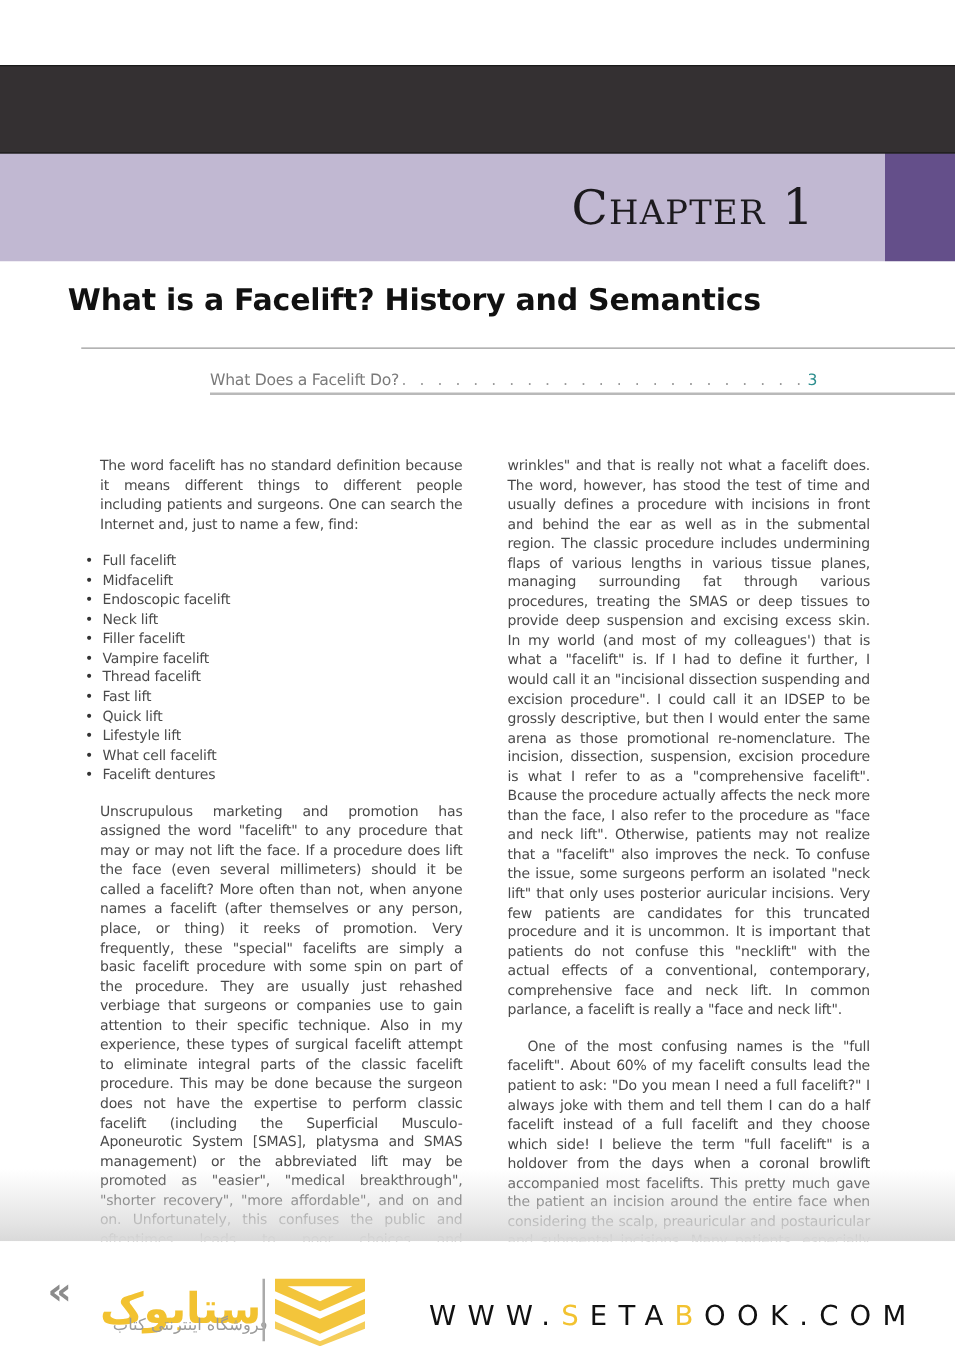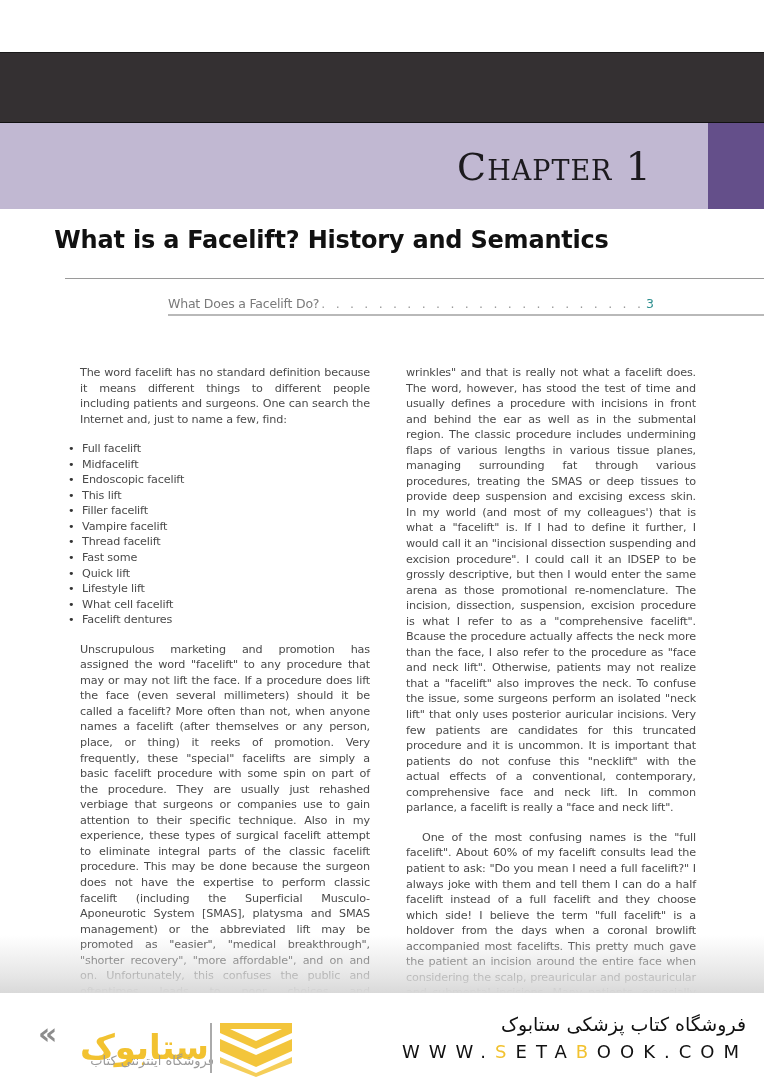--- a/index.html
+++ b/index.html
@@ -37,21 +37,21 @@
 
   .footer { position: absolute; left: 0; top: 993px; width: 764px; height: 87px; background: #ffffff; }
   .logo-wrap { position: absolute; left: 38px; top: 12px; width: 260px; height: 70px; }
   .logo-chevrons { position: absolute; left: 0; top: 14px; font-size: 30px; font-weight: bold; color: #8c8c8c; letter-spacing: -6px; line-height: 30px; }
   .logo-word { position: absolute; left: 42px; top: 24px; font-size: 34px; font-weight: bold; color: #f2c230; line-height: 36px; letter-spacing: -1px; }
   .logo-sub { position: absolute; left: 16px; top: 48px; font-size: 13px; color: #9a9a9a; direction: rtl; width: 160px; text-align: right; }
   .logo-divider { position: absolute; left: 172px; top: 18px; width: 2px; height: 50px; background: #aaaaaa; }
   .logo-mark { position: absolute; left: 182px; top: 14px; width: 72px; height: 58px; }
 
   .shop-fa { position: absolute; right: 18px; top: 20px; font-size: 19px; color: #111; direction: rtl; white-space: nowrap; }
-  .shop-url { position: absolute; right: 16px; top: 48px; font-size: 18px; letter-spacing: 9px; color: #111; white-space: nowrap; font-family: "DejaVu Sans", sans-serif; }
+  .shop-url { position: absolute; right: 30px; top: 48px; font-size: 22px; letter-spacing: 9px; color: #111; white-space: nowrap; font-family: "DejaVu Sans", sans-serif; }
   .shop-url .hl { color: #f2c230; }
 </style>
 </head>
 <body>
 
 <div class="top-white"></div>
 <div class="dark-band"></div>
 <div class="lavender-band"></div>
 <div class="purple-block"></div>
 <div class="chapter-label">
@@ -70,25 +70,25 @@
   </div>
   <div class="toc-rule"></div>
 </div>
 
 <div class="col col-left">
   <p>The word facelift has no standard definition because it means different things to different people including patients and surgeons. One can search the Internet and, just to name a few, find:</p>
   <ul class="bullets">
     <li><span class="bullet">•</span><span>Full facelift</span></li>
     <li><span class="bullet">•</span><span>Midfacelift</span></li>
     <li><span class="bullet">•</span><span>Endoscopic facelift</span></li>
-    <li><span class="bullet">•</span><span>This lift</span></li>
+    <li><span class="bullet">•</span><span>Neck lift</span></li>
     <li><span class="bullet">•</span><span>Filler facelift</span></li>
     <li><span class="bullet">•</span><span>Vampire facelift</span></li>
     <li><span class="bullet">•</span><span>Thread facelift</span></li>
-    <li><span class="bullet">•</span><span>Fast some</span></li>
+    <li><span class="bullet">•</span><span>Fast lift</span></li>
     <li><span class="bullet">•</span><span>Quick lift</span></li>
     <li><span class="bullet">•</span><span>Lifestyle lift</span></li>
     <li><span class="bullet">•</span><span>What cell facelift</span></li>
     <li><span class="bullet">•</span><span>Facelift dentures</span></li>
   </ul>
   <p>Unscrupulous marketing and promotion has assigned the word "facelift" to any procedure that may or may not lift the face. If a procedure does lift the face (even several millimeters) should it be called a facelift? More often than not, when anyone names a facelift (after themselves or any person, place, or thing) it reeks of promotion. Very frequently, these "special" facelifts are simply a basic facelift procedure with some spin on part of the procedure. They are usually just rehashed verbiage that surgeons or companies use to gain attention to their specific technique. Also in my experience, these types of surgical facelift attempt to eliminate integral parts of the classic facelift procedure. This may be done because the surgeon does not have the expertise to perform classic facelift (including the Superficial Musculo-Aponeurotic System [SMAS], platysma and SMAS management) or the abbreviated lift may be promoted as "easier", "medical breakthrough", "shorter recovery", "more affordable", and on and on. Unfortunately, this confuses the public and oftentimes leads to poor choices and disappointment on the part of the surgeon. Please do not misinterpret my intentions in this description, I am not attempting to demean any group, surgeon, or company. My main problem with over-marketed hype is that the patient does not realize the standard. Like anything else in life, if it sounds too good to be true, it probably is. If the word "facelift" was standardized, it would represent the classic cervicofacial rhytidectomy, which is a misnomer in itself. Rhytidectomy means "to excise</p>
 </div>
 
 <div class="col col-right">
   <p>wrinkles" and that is really not what a facelift does. The word, however, has stood the test of time and usually defines a procedure with incisions in front and behind the ear as well as in the submental region. The classic procedure includes undermining flaps of various lengths in various tissue planes, managing surrounding fat through various procedures, treating the SMAS or deep tissues to provide deep suspension and excising excess skin. In my world (and most of my colleagues') that is what a "facelift" is. If I had to define it further, I would call it an "incisional dissection suspending and excision procedure". I could call it an IDSEP to be grossly descriptive, but then I would enter the same arena as those promotional re-nomenclature. The incision, dissection, suspension, excision procedure is what I refer to as a "comprehensive facelift". Bcause the procedure actually affects the neck more than the face, I also refer to the procedure as "face and neck lift". Otherwise, patients may not realize that a "facelift" also improves the neck. To confuse the issue, some surgeons perform an isolated "neck lift" that only uses posterior auricular incisions. Very few patients are candidates for this truncated procedure and it is uncommon. It is important that patients do not confuse this "necklift" with the actual effects of a conventional, contemporary, comprehensive face and neck lift. In common parlance, a facelift is really a "face and neck lift".</p>
@@ -104,15 +104,14 @@
     <span class="logo-word">ستابوک</span>
     <span class="logo-sub">فروشگاه اینترنتی کتاب</span>
     <div class="logo-divider"></div>
     <svg class="logo-mark" viewBox="0 0 72 58">
       <polygon points="0,4 72,4 72,14 36,30 0,14" fill="#f2c230" opacity="0.95"></polygon>
       <polygon points="0,20 36,36 72,20 72,32 36,48 0,32" fill="#f2c230" opacity="0.95"></polygon>
       <polygon points="0,38 36,54 72,38 72,44 36,58 0,44" fill="#f2c230" opacity="0.8"></polygon>
       <polygon points="10,10 62,10 36,22" fill="#ffffff"></polygon>
     </svg>
   </div>
-  <div class="shop-fa">فروشگاه کتاب پزشکی ستابوک</div>
   <div class="shop-url"><span>WWW.</span><span class="hl">S</span><span>ETA</span><span class="hl">B</span><span>OOK.COM</span></div>
 </div>
 
 </body></html>

